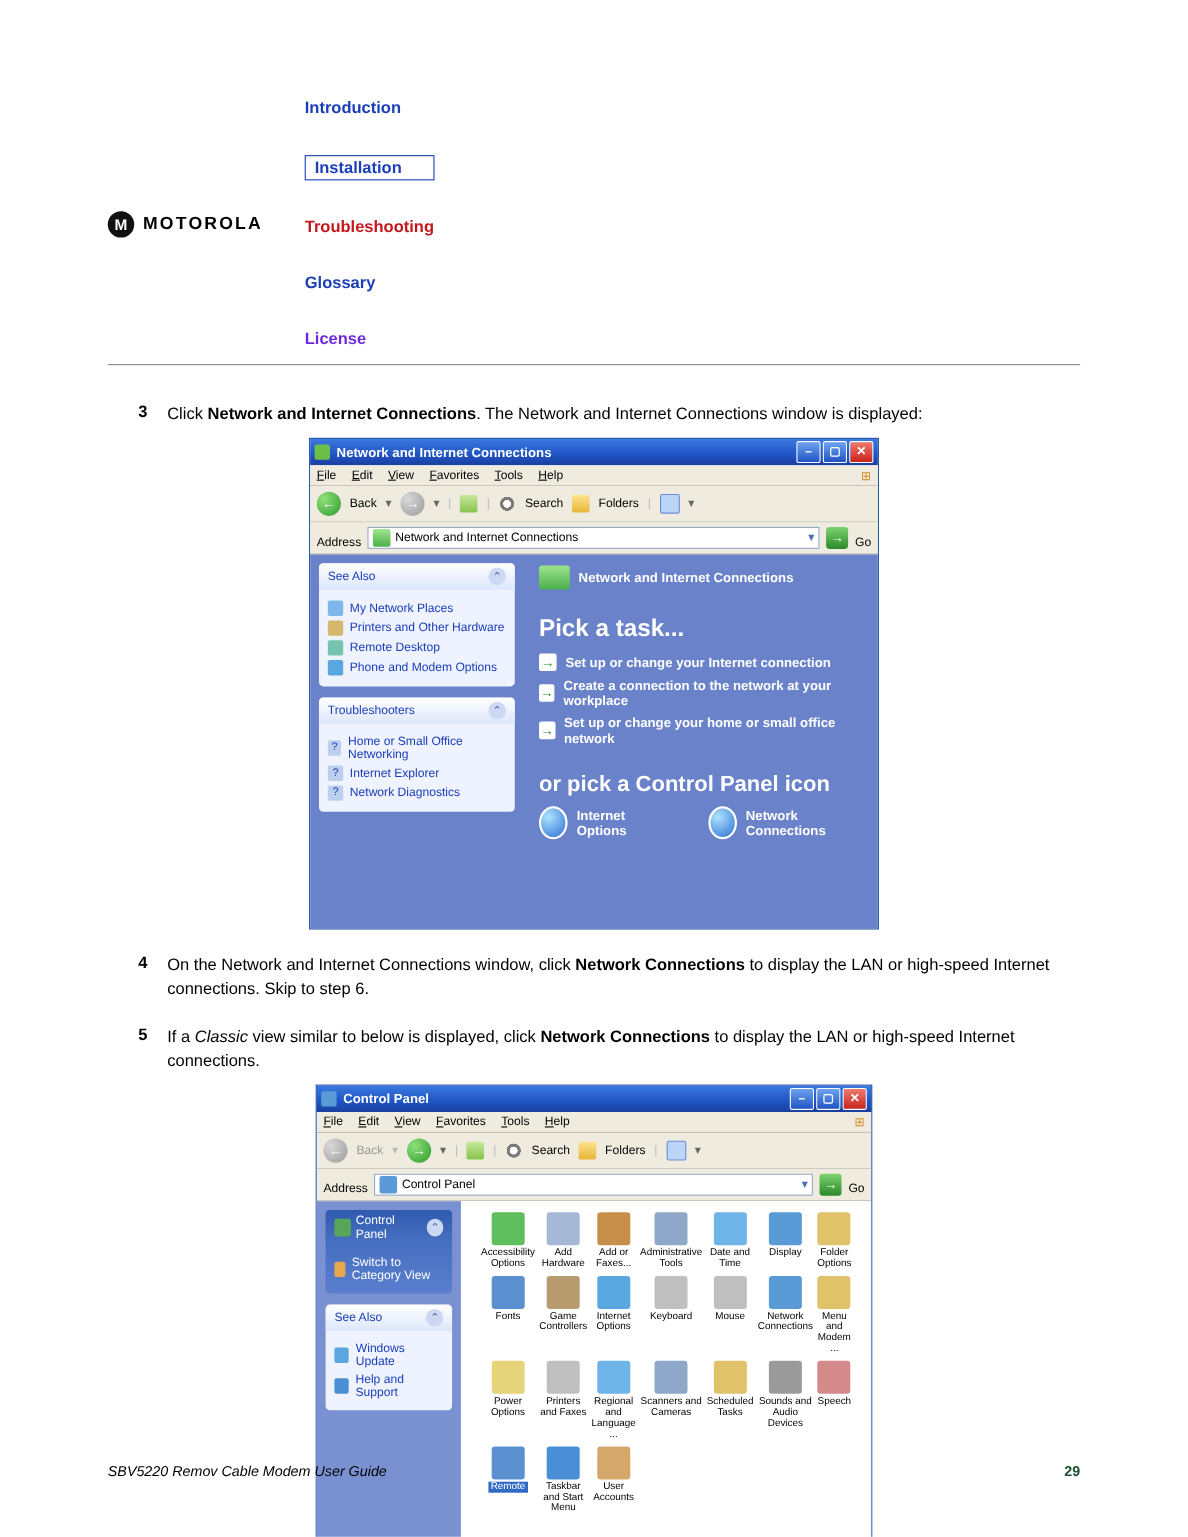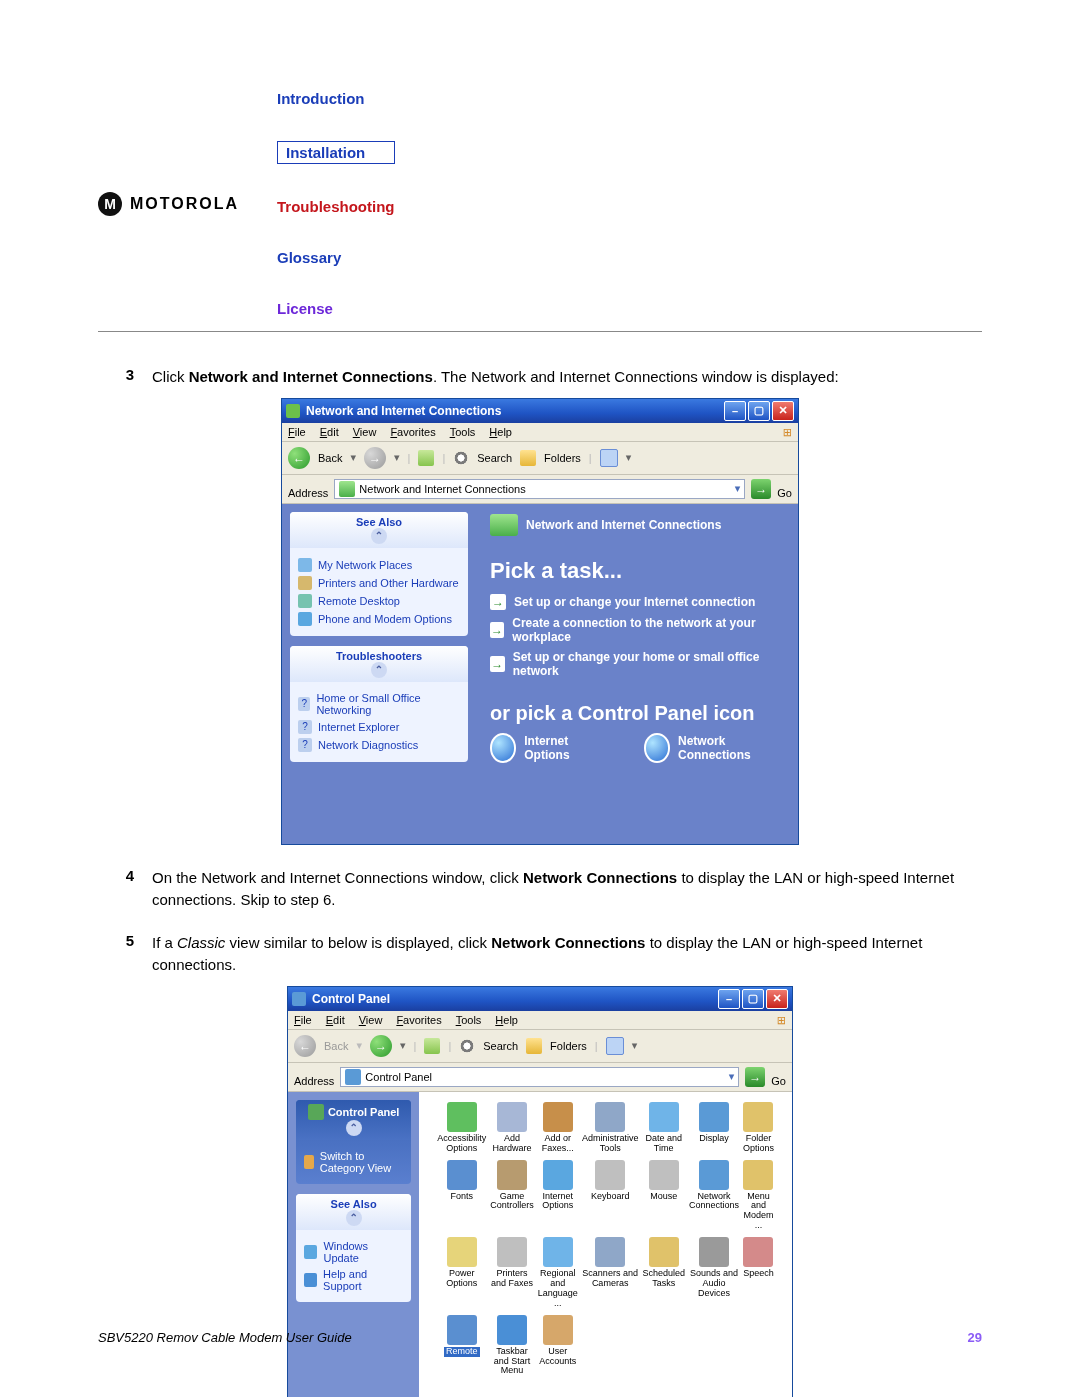--- a/index.html
+++ b/index.html
@@ -105,22 +105,22 @@
   .xp-body-cat {
     background:#6a82c9;
     display:flex; min-height:340px;
   }
   .side-col{ width:178px; padding:8px; display:flex;flex-direction:column;gap:10px;}
   .side-panel{
     background:#eef3ff; border-radius:4px; font-size:11px; overflow:hidden;
   }
   .side-panel .sp-head{
     background:linear-gradient(#fff,#dde7fb);
-    color:#1a3db8;font-weight:bold; padding:4px 8px;
-    display:flex;align-items:center;justify-content:space-between;flex-direction:column;
+    color:#1a3db8;font-weight:normal; padding:4px 8px;
+    display:flex;align-items:center;justify-content:space-between;
   }
   .chev{
     width:16px;height:16px;border-radius:50%;background:#cdd9f3;
     display:inline-flex;align-items:center;justify-content:center;color:#4a5ea0;font-size:10px;
   }
   .sp-body{padding:6px 8px;}
   .sp-body .li{display:flex;align-items:center;gap:6px;color:#1a3db8;margin:4px 0;cursor:pointer;}
   .sp-body .li .ic{width:14px;height:14px;display:inline-block;border-radius:2px;}
   .main-col{flex:1;padding:10px 14px;color:#fff;}
   .cat-title{font-size:12px;font-weight:bold;display:flex;align-items:center;gap:8px;}
@@ -143,21 +143,21 @@
   .g-item{display:flex;flex-direction:column;align-items:center;font-size:9px;text-align:center;color:#000;cursor:pointer;line-height:1.1;}
   .g-item.sel .lab{background:#316ac5;color:#fff;padding:0 2px;}
   .g-ico{width:30px;height:30px;margin-bottom:2px;border-radius:3px;}
   
   .footer{
     position:absolute; left:98px; right:98px; bottom:52px;
     display:flex; justify-content:space-between; align-items:center;
     font-size:13px;
   }
   .footer .doc{font-style:italic;}
-  .footer .pg{color:#8b5cf6;font-weight:bold;}
+  .footer .pg{color:#14532d;font-weight:bold;}
 </style>
 </head>
 <body>
 
 <div class="page">
 
   <div class="hdr">
     <span class="logo-disk">M</span>
     <span class="logo-text">MOTOROLA</span>
     <div class="navlinks" id="navlinks">

